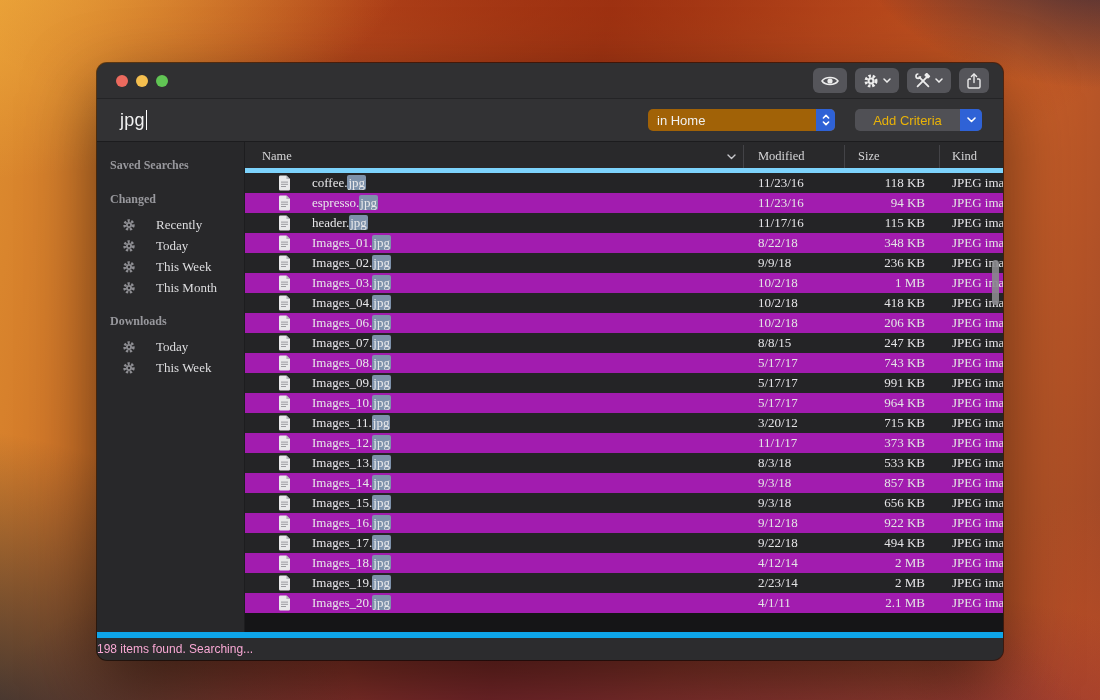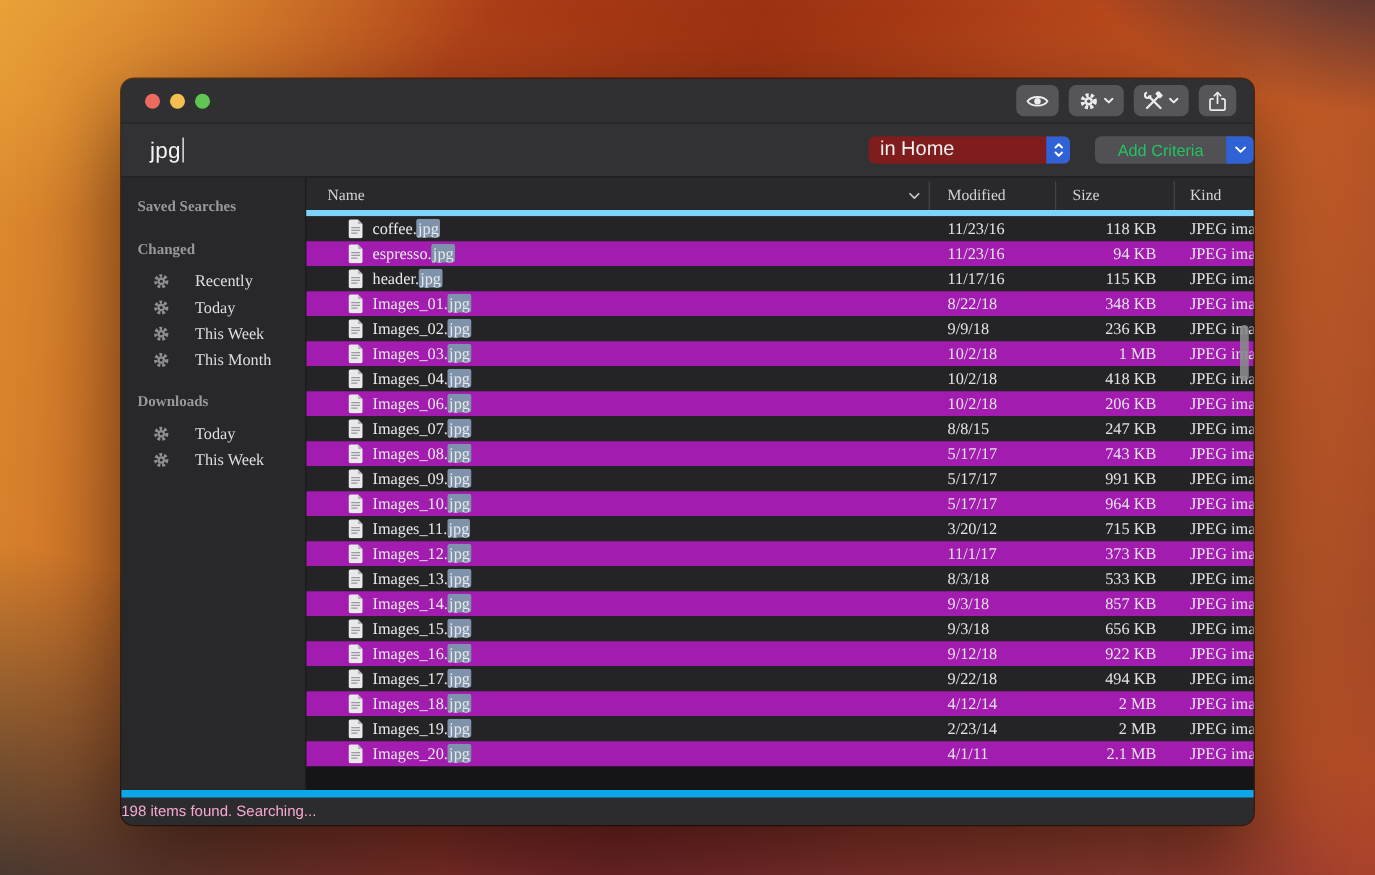--- a/index.html
+++ b/index.html
@@ -51,30 +51,30 @@
   .searchrow {
     height:43px; flex:0 0 43px; background:#323234;
     border-bottom:1px solid #1C1C1E;
     display:flex; align-items:center;
   }
   .search-field { flex:1; display:flex; align-items:center; padding-left:23px; height:100%; }
   .search-text { font-size:18px; color:#F2F2F2; letter-spacing:.2px; }
   .caret { display:inline-block; width:1.5px; height:20px; background:#FFFFFF; margin-left:1px; }
 
   .popup {
-    width:161px; height:22px; background:#7f1d1d; border:none; border-radius:5px;
-    display:flex; align-items:center; margin-right:20px; color:#F0F0F0; font-size:16px;
+    width:187px; height:22px; background:#a16207; border:none; border-radius:5px;
+    display:flex; align-items:center; margin-right:20px; color:#F0F0F0; font-size:13px;
     padding:0; overflow:hidden;
   }
   .popup-label { flex:1; text-align:left; padding-left:9px; }
   .popup-stepper { width:19px; height:22px; background:#2F62D6; display:flex; align-items:center; justify-content:center; }
 
   .addcrit {
     width:127px; height:22px; background:#505055; border:none; border-radius:5px;
-    display:flex; align-items:center; color:#22c55e; font-size:13px;
+    display:flex; align-items:center; margin-right:21px; color:#eab308; font-size:13px;
     padding:0; overflow:hidden;
   }
   .addcrit-label { flex:1; text-align:center; }
   .addcrit-chev { width:22px; height:22px; background:#2F62D6; display:flex; align-items:center; justify-content:center; }
 
   
   .content { flex:1; display:flex; min-height:0;font-family:Liberation Serif, serif; }
 
   .sidebar {
     width:148px; flex:0 0 148px; background:#28282A; border-right:1px solid #1D1D1F;
@@ -98,21 +98,21 @@
   .th-name { width:499px; padding-left:17px; justify-content:space-between; }
   .th-name .sortchev { margin-right:7px; display:flex; }
   .th-mod { width:101px; padding-left:14px; }
   .th-size { width:95px; padding-left:13px; }
   .th-kind { flex:1; padding-left:12px; }
 
   .tbody { flex:1; position:relative; overflow:hidden; }
   .row { display:flex; height:20px; align-items:center; background:#a21caf; }
   .row:nth-child(odd) { background:#242426; }
   .cell { white-space:nowrap; overflow:hidden; }
-  .c-name { width:499px; display:flex; align-items:center; padding-left:33px; gap:7px; }
+  .c-name { width:499px; display:flex; align-items:center; padding-left:33px; gap:21px; }
   .c-name .doc { display:flex; flex:0 0 auto; }
   .fname { color:#E8E8EA; }
   .hl { background:#7E92AB; border-radius:2px; padding:0 1px; }
   .c-mod { width:101px; padding-left:14px; color:#E4E4E6; }
   .c-size { width:95px; text-align:right; padding-right:15px; color:#E4E4E6; }
   .c-kind { flex:1; padding-left:12px; color:#E4E4E6; }
 
   .scroll-thumb {
     position:absolute; right:4px; top:8px; width:7px; height:45px;
     background:#8A8A8E; border-radius:4px; opacity:.9;

